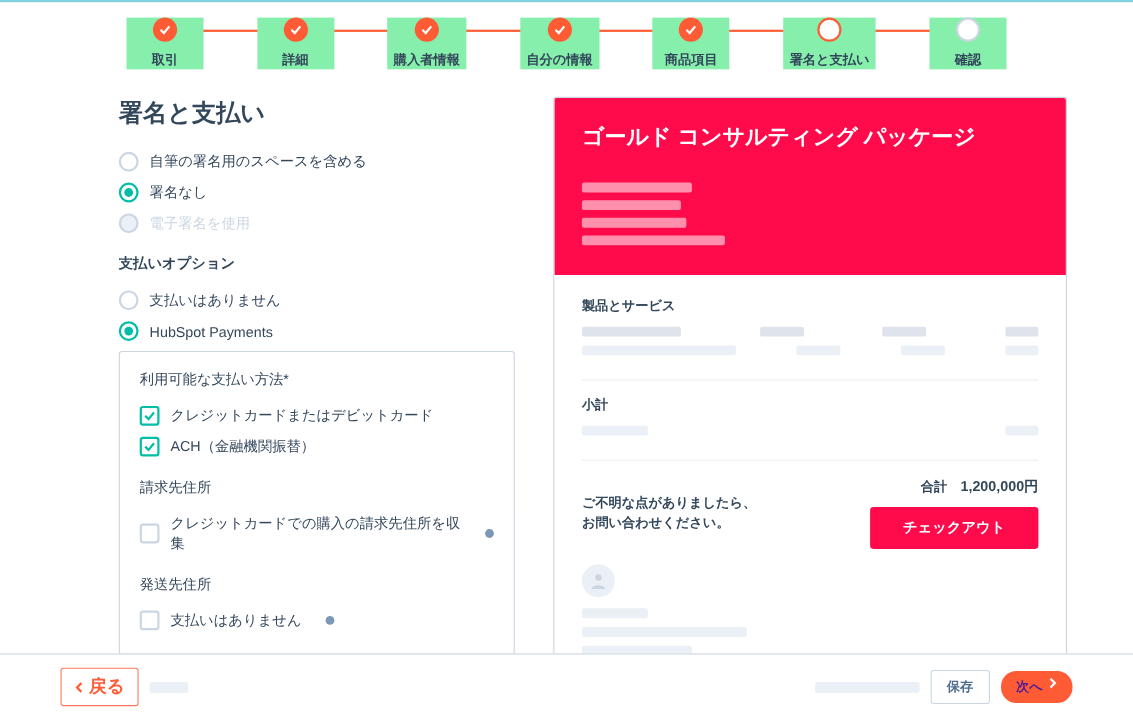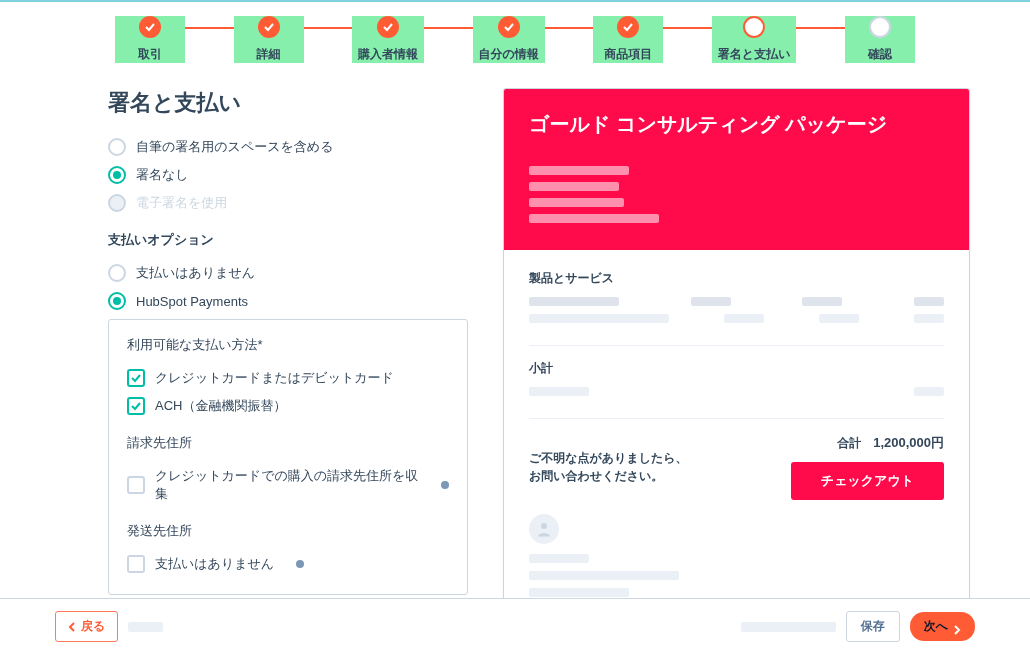--- a/index.html
+++ b/index.html
@@ -55,23 +55,23 @@
 .checkout-btn { background: #ff0a4b; color: #fff; border: none; border-radius: 3px; padding: 10px 30px; font-size: 13px; font-weight: 700; margin-top: 10px; cursor: pointer; }
 .pv-avatar { width: 30px; height: 30px; background: #eaf0f6; border-radius: 50%; display: flex; align-items: center; justify-content: center; margin-top: 14px; margin-bottom: 10px; }
 .pv-avatar svg { width: 18px; height: 18px; fill: #cbd6e2; }
 .pv-outlined-btns { display: flex; gap: 10px; margin-top: 10px; }
 .pv-outlined { border: 2px solid #ff0a4b; border-radius: 3px; height: 14px; }
 .pv-outlined.w55 { width: 55px; }
 .pv-outlined.w40 { width: 40px; }
 .pv-outlined-inner { background: #ff0a4b; height: 4px; margin: 3px; border-radius: 1px; }
 .footer { position: absolute; bottom: 0; left: 0; right: 0; border-top: 1px solid #cbd6e2; padding: 12px 55px; display: flex; align-items: center; justify-content: space-between; background: #fff; }
 .footer-left, .footer-right { display: flex; align-items: center; gap: 10px; }
-.btn-outline { background: #fff; border: 1px solid #ff7a59; color: #ff5c35; border-radius: 3px; padding: 6px 12px; font-size: 12px; font-weight: 600; display: inline-flex; align-items: center; gap: 5px; cursor: pointer; justify-content: flex-end; }
+.btn-outline { background: #fff; border: 1px solid #ff7a59; color: #ff5c35; border-radius: 3px; padding: 6px 12px; font-size: 16px; font-weight: 600; display: inline-flex; align-items: center; gap: 5px; cursor: pointer; justify-content: flex-end; }
 .btn-gray-outline { background: #fff; border: 1px solid #cbd6e2; color: #506e91; border-radius: 3px; padding: 6px 14px; font-size: 12px; font-weight: 600; cursor: pointer; }
-.btn-primary { background: #ff5c35; color: #0f172a; border: none; border-radius: 14px; padding: 6px 14px; font-size: 12px; font-weight: 600; display: inline-flex; align-items: flex-end; gap: 5px; cursor: pointer; }
+.btn-primary { background: #ff5c35; color: #4c1d95; border: none; border-radius: 14px; padding: 6px 14px; font-size: 12px; font-weight: 600; display: inline-flex; align-items: flex-start; gap: 5px; cursor: pointer; }
 .footer-skel { background: #eaf0f6; height: 10px; border-radius: 2px; }
 </style>
 </head>
 <body>
 
 <div class="top-border"></div>
 
 <div class="stepper">
   <div class="step">
     <div class="step-circle step-done">

